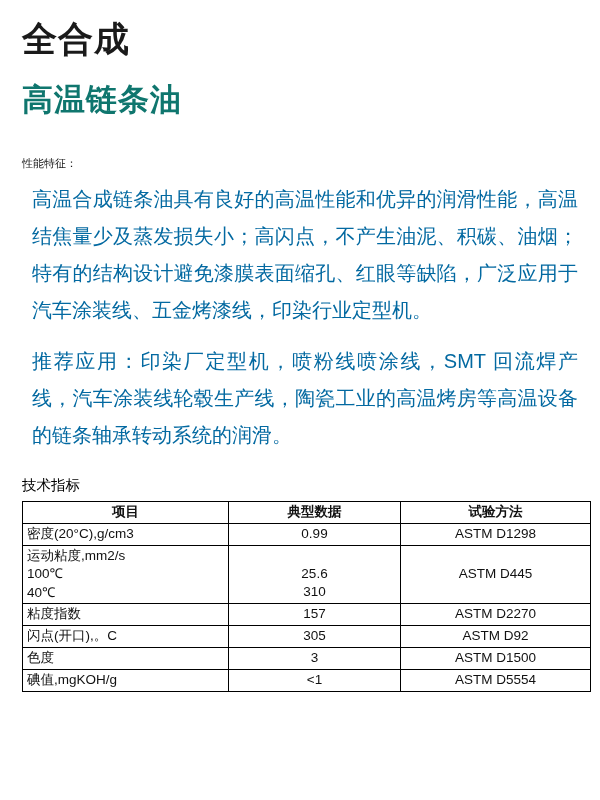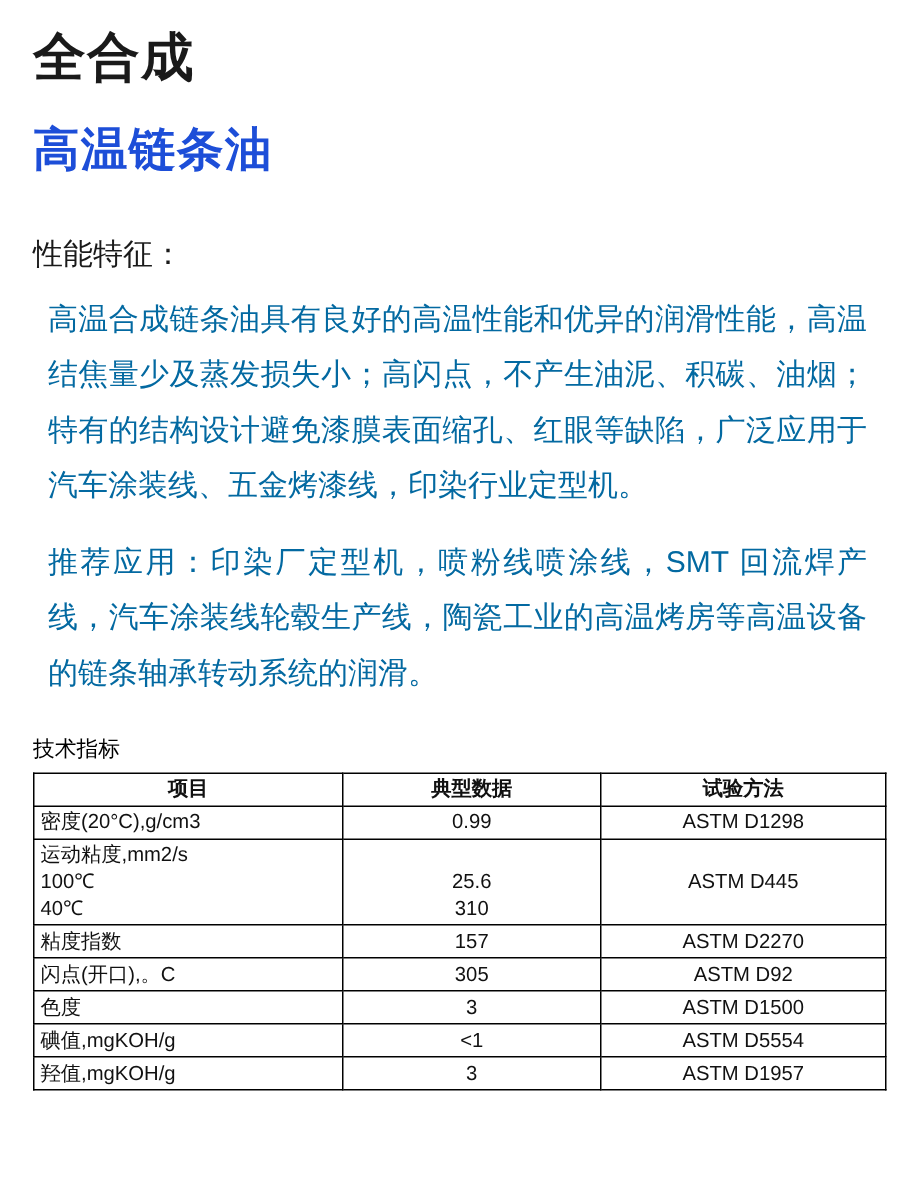--- a/index.html
+++ b/index.html
@@ -25,27 +25,27 @@
     font-size: 35px;
     font-weight: bold;
     color: #1a1a1a;
     letter-spacing: 1px;
     line-height: 1.1;
     margin: 6px 0 0 6px;
   }
   .title-sub {
     font-size: 31px;
     font-weight: bold;
-    color: #1d4ed8;
+    color: #0f766e;
     letter-spacing: 1px;
     line-height: 1.1;
     margin: 24px 0 0 6px;
   }
   .section-label {
-    font-size: 20px;
+    font-size: 11px;
     color: #1a1a1a;
     margin: 38px 0 0 6px;
     line-height: 1.5;
   }
   .para {
     font-size: 20px;
     color: #0369a1;
     line-height: 1.85;
     margin: 10px 6px 0 16px;
     text-align: justify;
@@ -157,21 +157,16 @@
       <tr>
         <td class="item">色度</td>
         <td class="val">3</td>
         <td class="method">ASTM D1500</td>
       </tr>
       <tr>
         <td class="item red">碘值,mgKOH/g</td>
         <td class="val">&lt;1</td>
         <td class="method">ASTM D5554</td>
       </tr>
-      <tr>
-        <td class="item red">羟值,mgKOH/g</td>
-        <td class="val">3</td>
-        <td class="method">ASTM D1957</td>
-      </tr>
     </tbody>
   </table>
 
 </div>
 
 </body></html>

